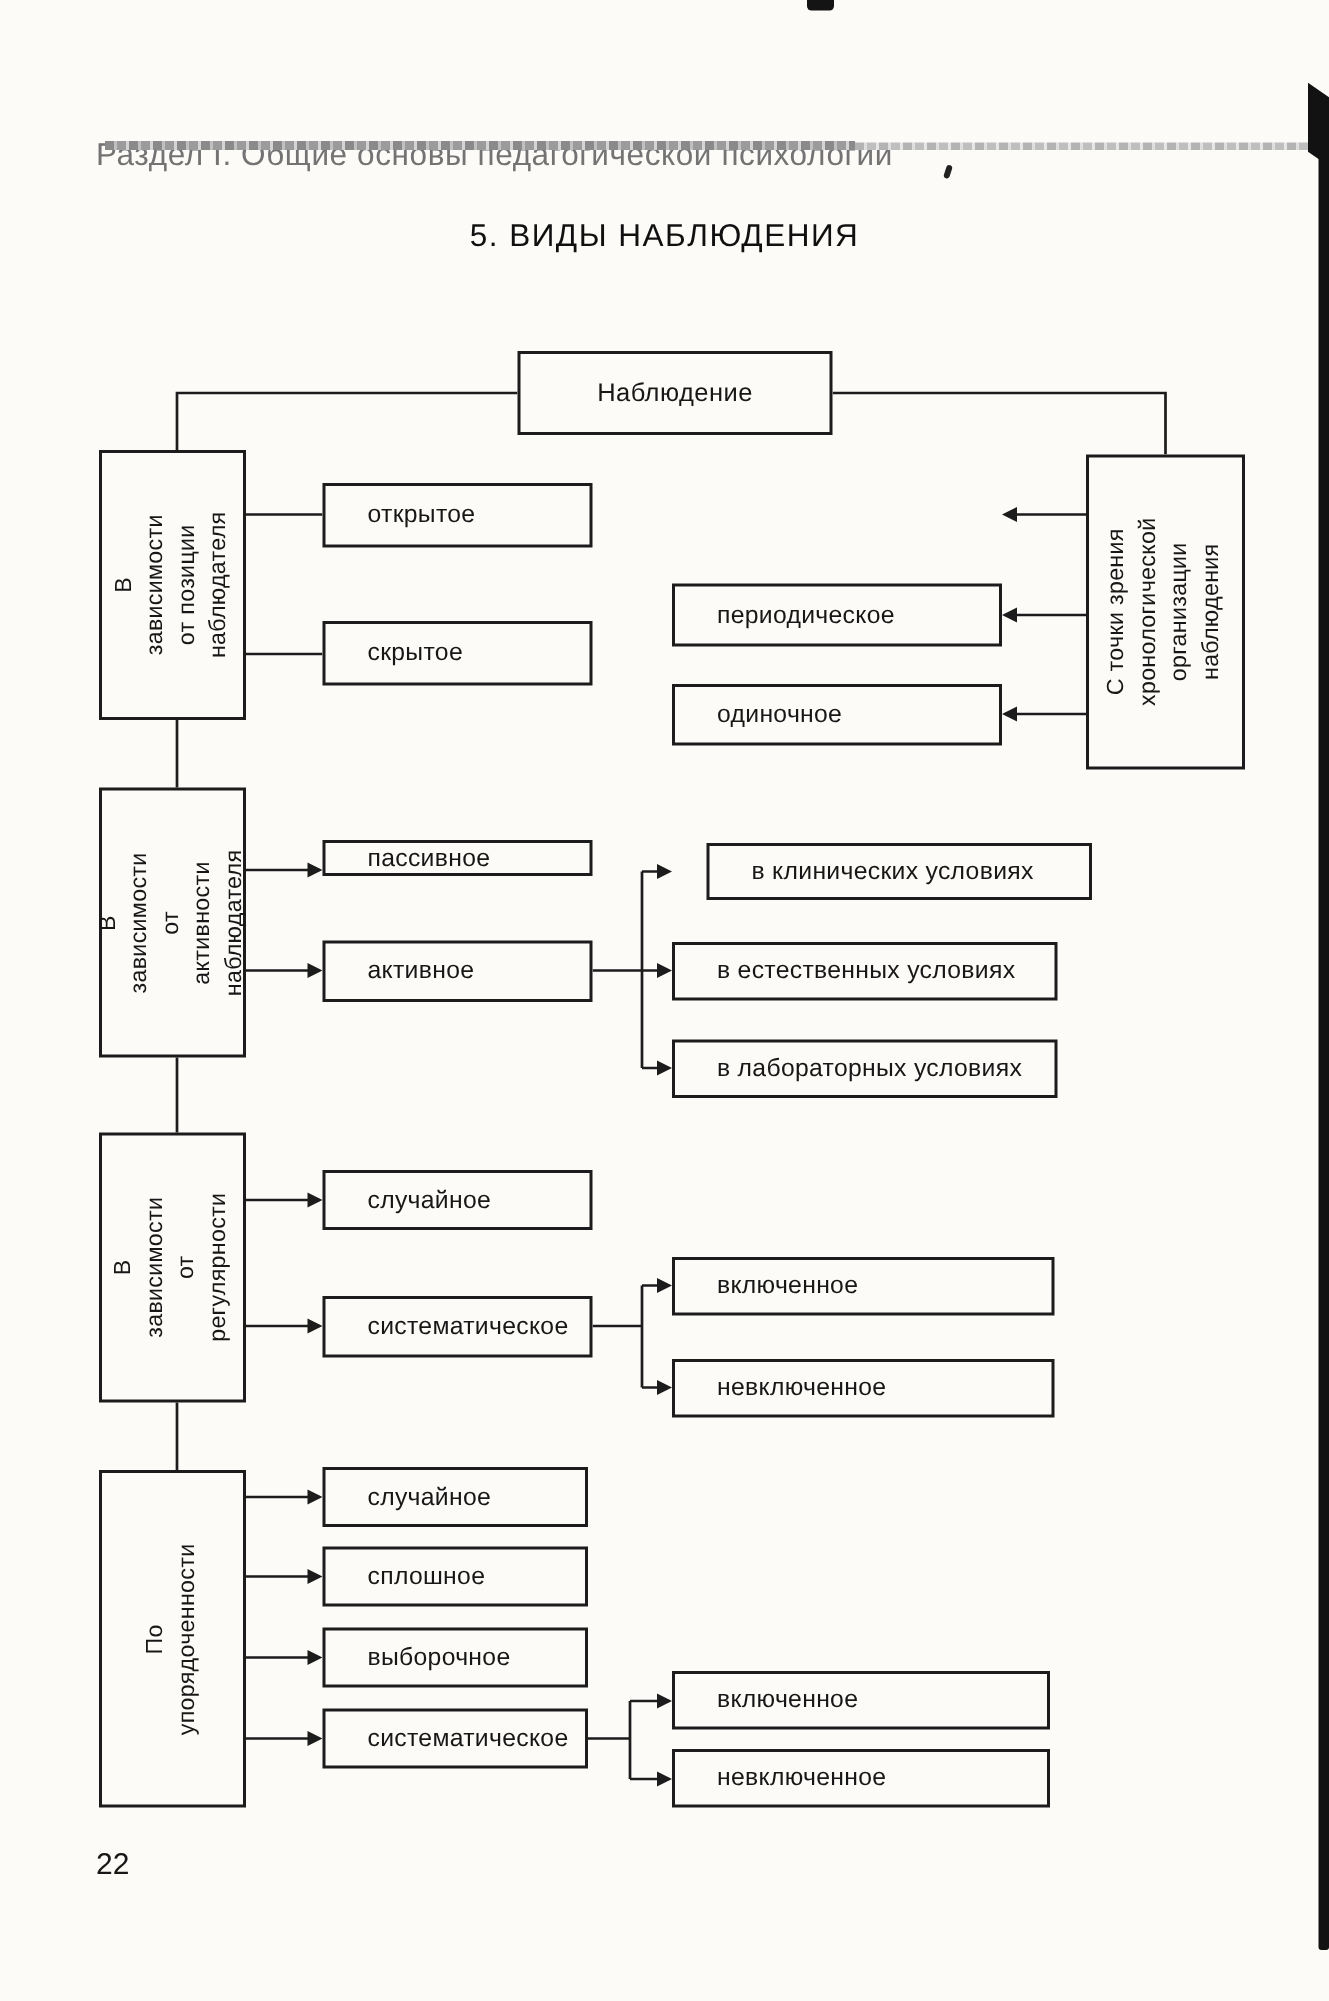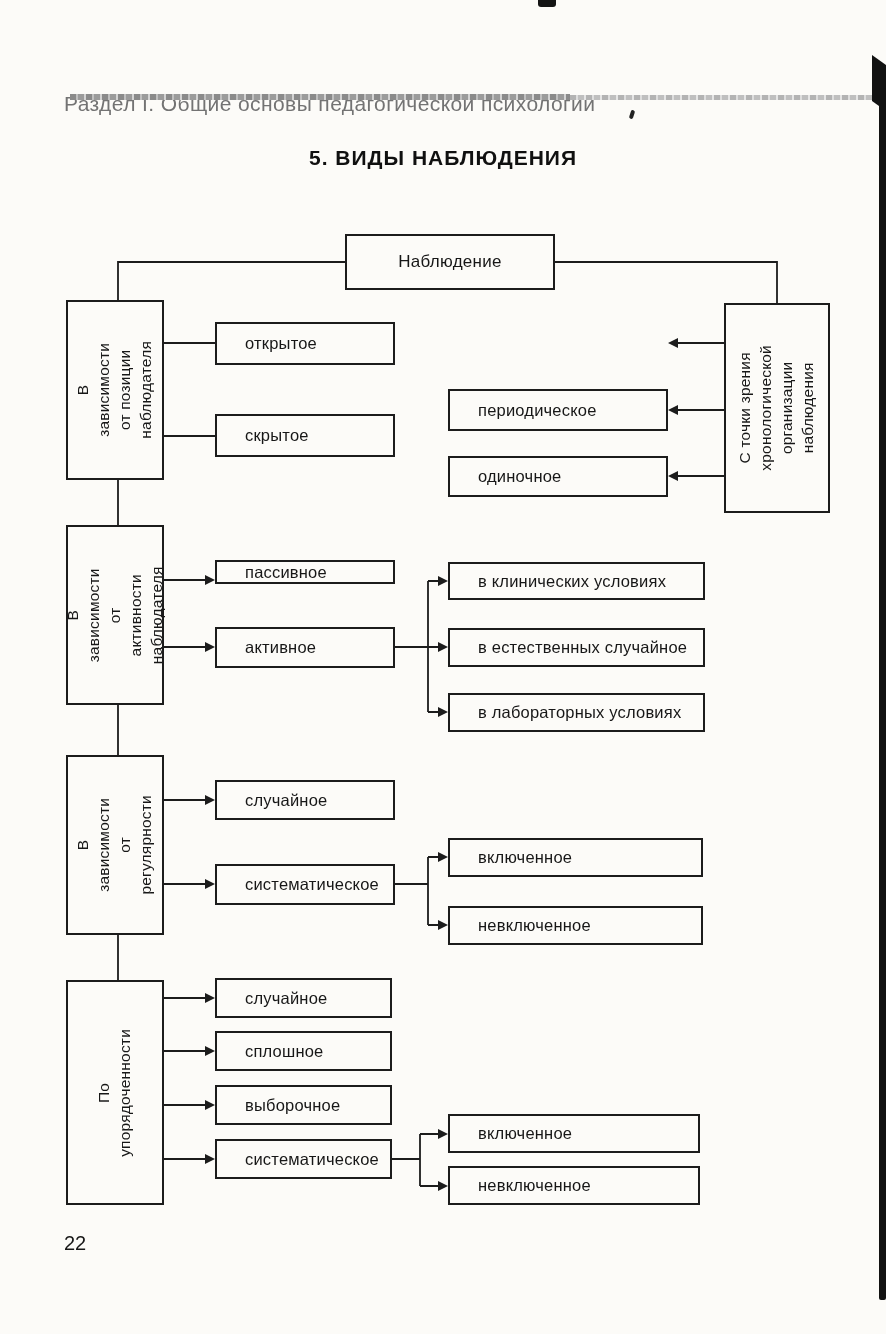--- a/index.html
+++ b/index.html
@@ -16,21 +16,21 @@
   .rule {
     position:absolute; left:70px; top:94px; height:6px; width:500px;
     background:repeating-linear-gradient(90deg,#8a8a8a 0 6px,#c0c0c0 6px 8px,#9b9b9b 8px 14px,#d4d4d4 14px 16px);
   }
   .rule2 {
     position:absolute; left:570px; top:95px; height:5px; width:302px;
     background:repeating-linear-gradient(90deg,#b3b3b3 0 6px,#dedede 6px 8px,#bfbfbf 8px 14px,#e6e6e6 14px 16px);
   }
   .title {
     position:absolute; left:0; top:146px; width:886px; text-align:center;
-    font-size:21px; font-weight:bold; letter-spacing:1px; color:#101010;
+    font-size:21px; font-weight:normal; letter-spacing:1px; color:#101010;
   }
   .pageno { position:absolute; left:64px; top:1232px; font-size:20px; }
   svg.connectors { position:absolute; left:0; top:0; }
   .box {
     position:absolute; background:#fcfbf8; border:2px solid #1c1c1c;
     display:flex; align-items:center;
   }
   .leaf { padding-left:28px; font-size:16.5px; letter-spacing:.2px; }
   .rootbox { justify-content:center; font-size:17px; letter-spacing:.3px; }
   .vbox { justify-content:center; }
@@ -108,22 +108,22 @@
   <div class="box leaf" style="left:448px;top:389px;width:220px;height:42px">периодическое</div>
   <div class="box leaf" style="left:448px;top:456px;width:220px;height:41px">одиночное</div>
 
   <div class="box vbox" style="left:66px;top:525px;width:98px;height:180px">
     <div class="vlabel" style="width:170px">В зависимости
 от активности
 наблюдателя</div>
   </div>
   <div class="box leaf" style="left:215px;top:560px;width:180px;height:24px">пассивное</div>
   <div class="box leaf" style="left:215px;top:627px;width:180px;height:41px">активное</div>
-  <div class="box leaf" style="left:448px;top:562px;width:257px;height:38px">в клинических условиях</div>
-  <div class="box leaf" style="left:448px;top:628px;width:257px;height:39px">в естественных случайное</div>
+  <div class="box leaf" style="left:471px;top:562px;width:257px;height:38px">в клинических условиях</div>
+  <div class="box leaf" style="left:448px;top:628px;width:257px;height:39px">в естественных условиях</div>
   <div class="box leaf" style="left:448px;top:693px;width:257px;height:39px">в лабораторных условиях</div>
 
   <div class="box vbox" style="left:66px;top:755px;width:98px;height:180px">
     <div class="vlabel" style="width:170px">В зависимости
 от регулярности</div>
   </div>
   <div class="box leaf" style="left:215px;top:780px;width:180px;height:40px">случайное</div>
   <div class="box leaf" style="left:215px;top:864px;width:180px;height:41px">систематическое</div>
   <div class="box leaf" style="left:448px;top:838px;width:255px;height:39px">включенное</div>
   <div class="box leaf" style="left:448px;top:906px;width:255px;height:39px">невключенное</div>

